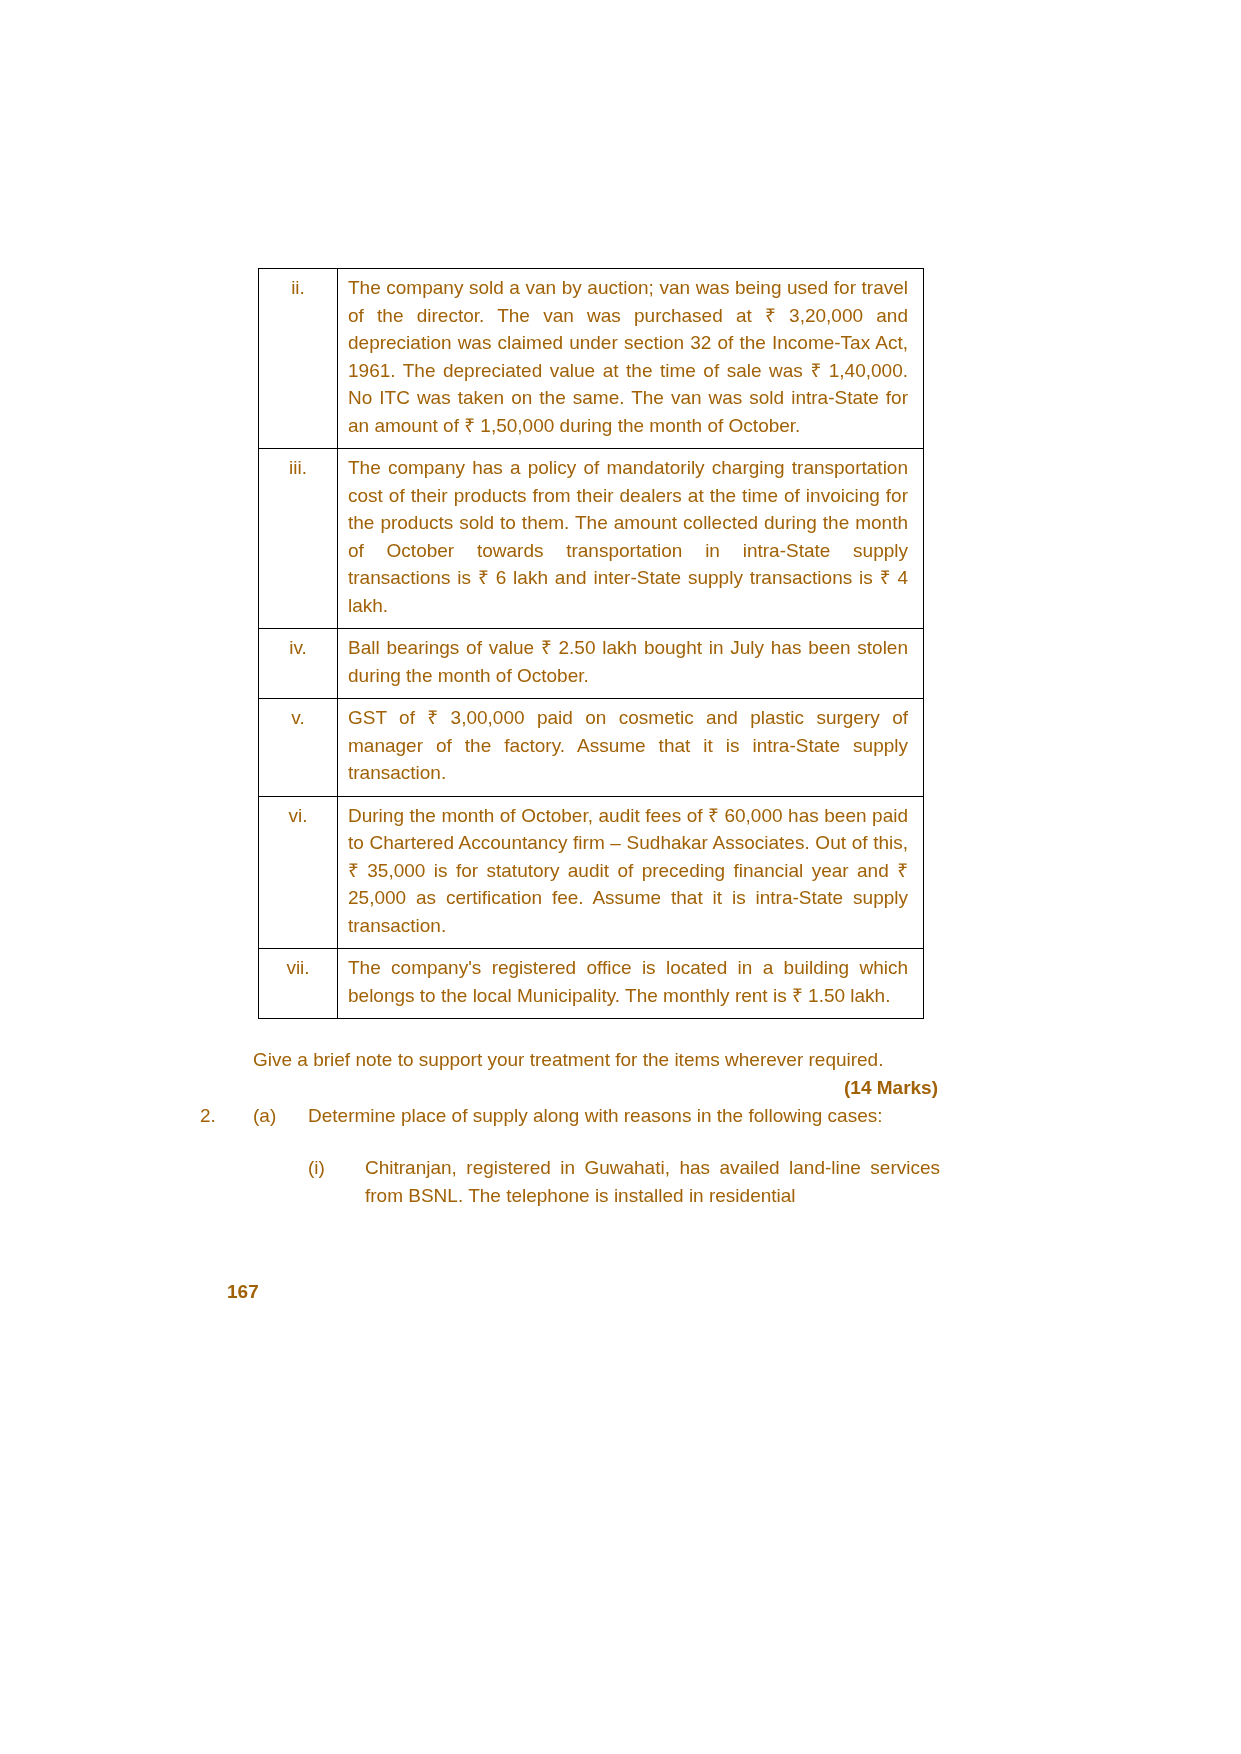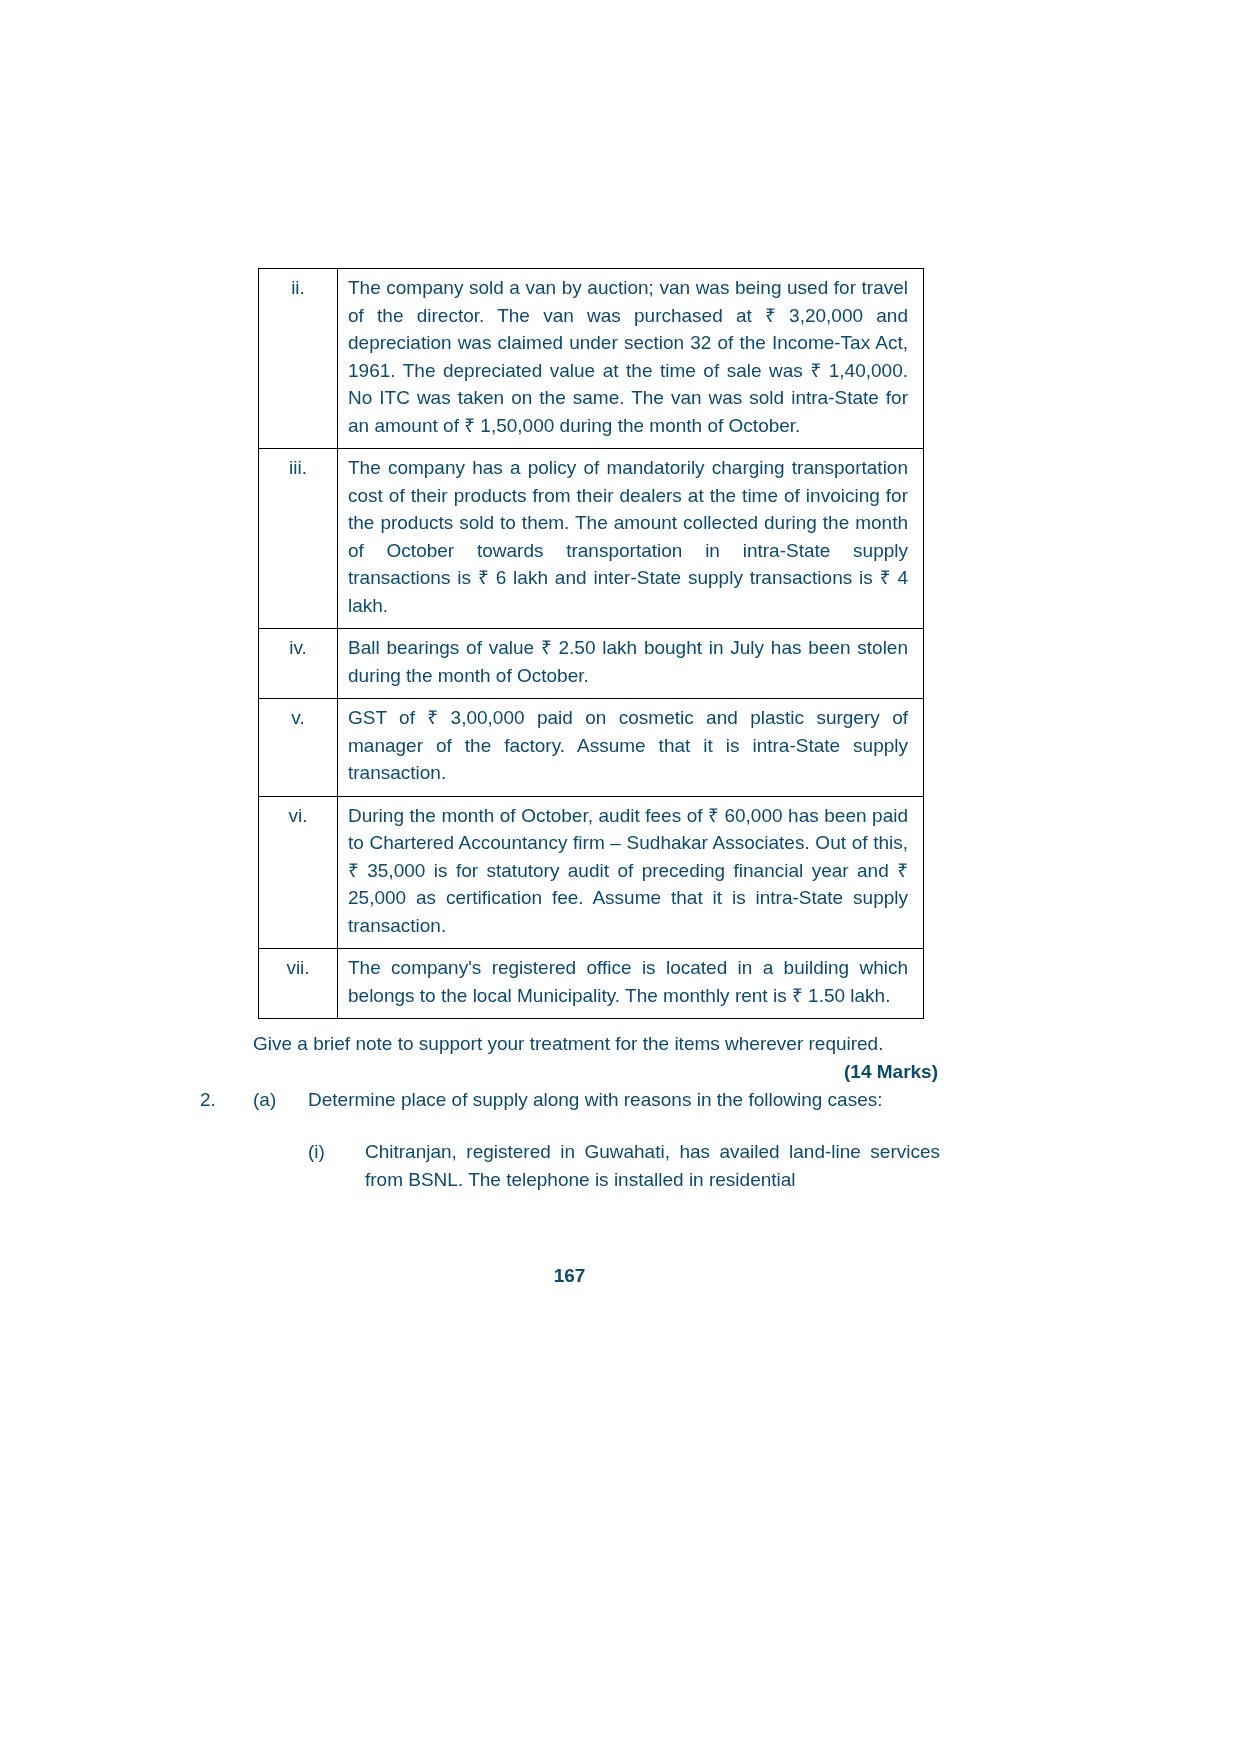--- a/index.html
+++ b/index.html
@@ -3,21 +3,21 @@
 <meta charset="utf-8">
 <style>
   * { margin: 0; padding: 0; box-sizing: border-box; }
   html, body { background: #ffffff; }
   .page {
     position: relative;
     width: 1145px;
     height: 1754px;
     background: #ffffff;
     font-family: "Liberation Sans", sans-serif;
-    color: #0c4a6e;
+    color: #a16207;
     overflow: hidden;
   }
   .content {
     position: absolute;
     left: 200px;
     top: 268px;
     width: 740px;
     font-size: 19px;
     line-height: 28px;
   }
@@ -38,21 +38,21 @@
     text-align: center;
     padding: 5px 4px 6px 4px;
   }
   .q-table td.txt {
     padding: 5px 15px 9px 10px;
     text-align: justify;
   }
   .note-para {
     margin-left: 53px;
     width: 685px;
-    margin-top: 11px;
+    margin-top: 27px;
     text-align: justify;
   }
   .note-para .marks {
     float: right;
     font-weight: bold;
     text-align: left;
   }
   .q2-row {
     display: flex;
     margin-top: 22px;
@@ -66,21 +66,21 @@
     margin-left: 108px;
     margin-top: 24px;
     width: 632px;
   }
   .sub-label { width: 57px; flex: 0 0 57px; }
   .sub-text { flex: 1; text-align: justify; }
   .page-num {
     margin-top: 68px;
     width: 685px;
     margin-left: 27px;
-    text-align: center;
+    text-align: left;
     font-weight: bold;
   }
 </style>
 </head>
 <body>
 
 <div class="page">
   <div class="content">
 
     <table class="q-table">

